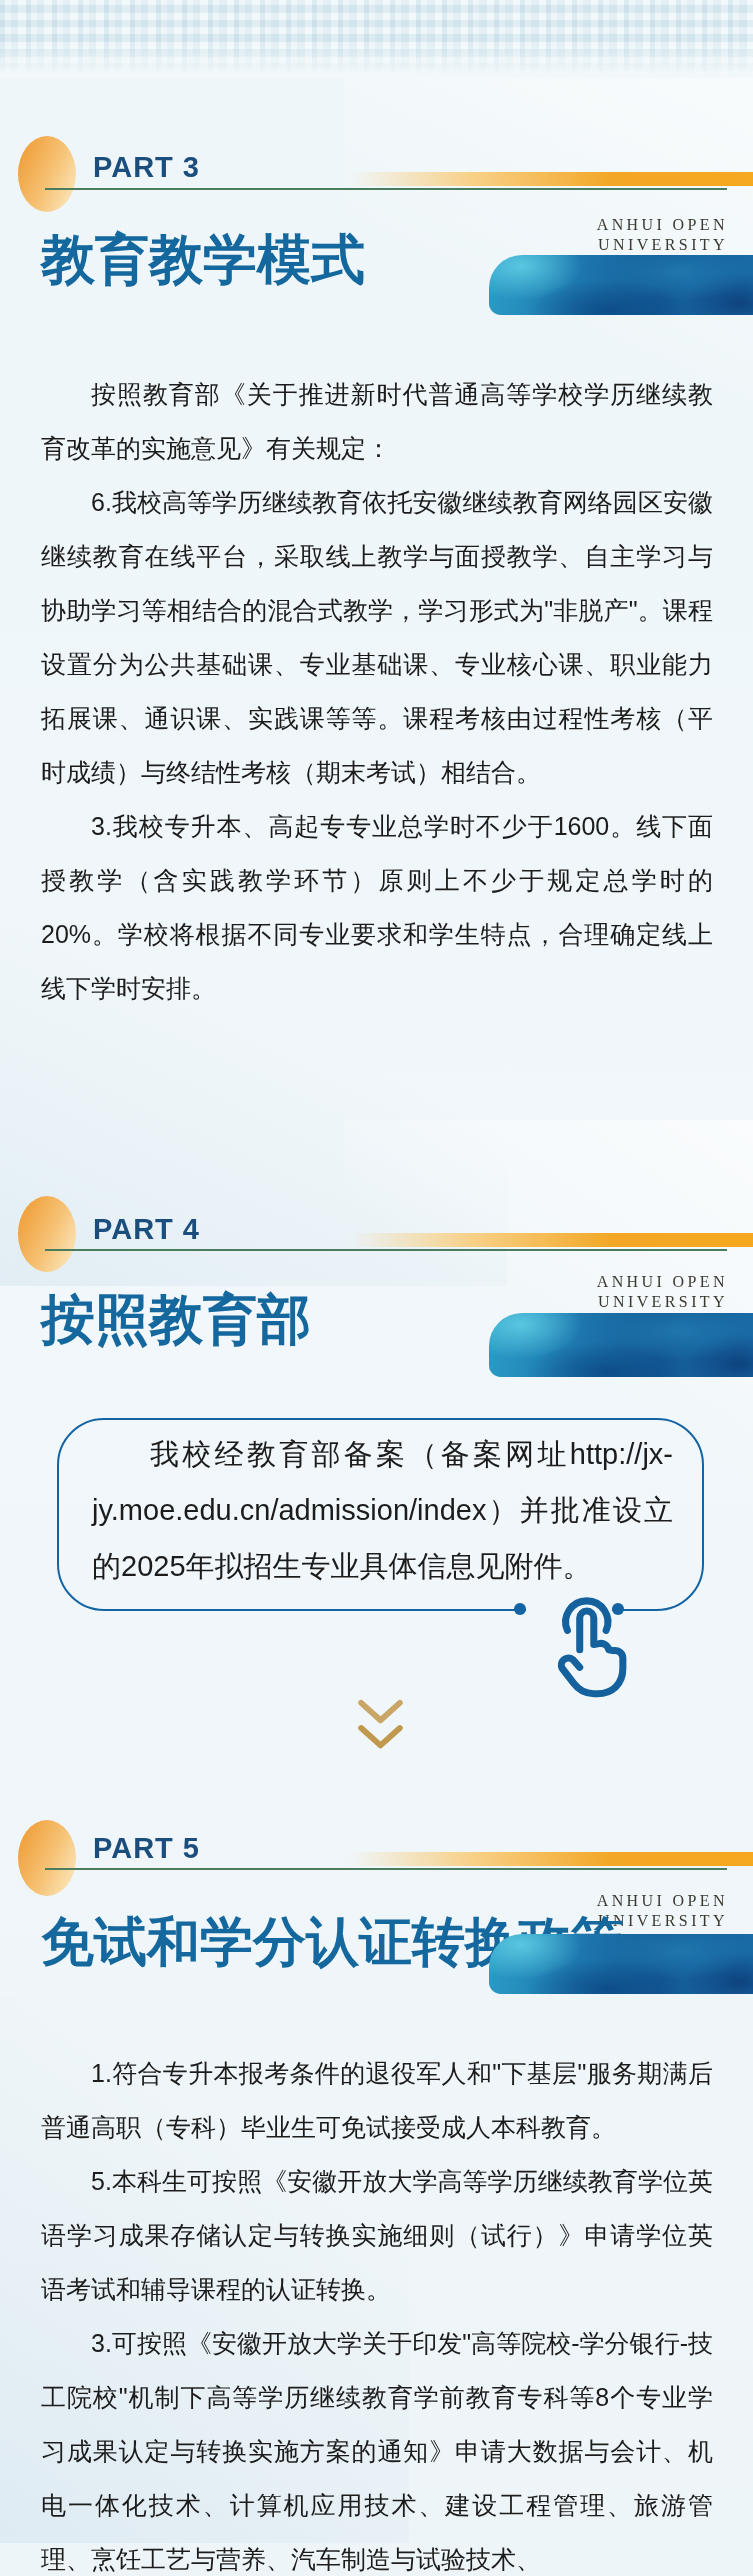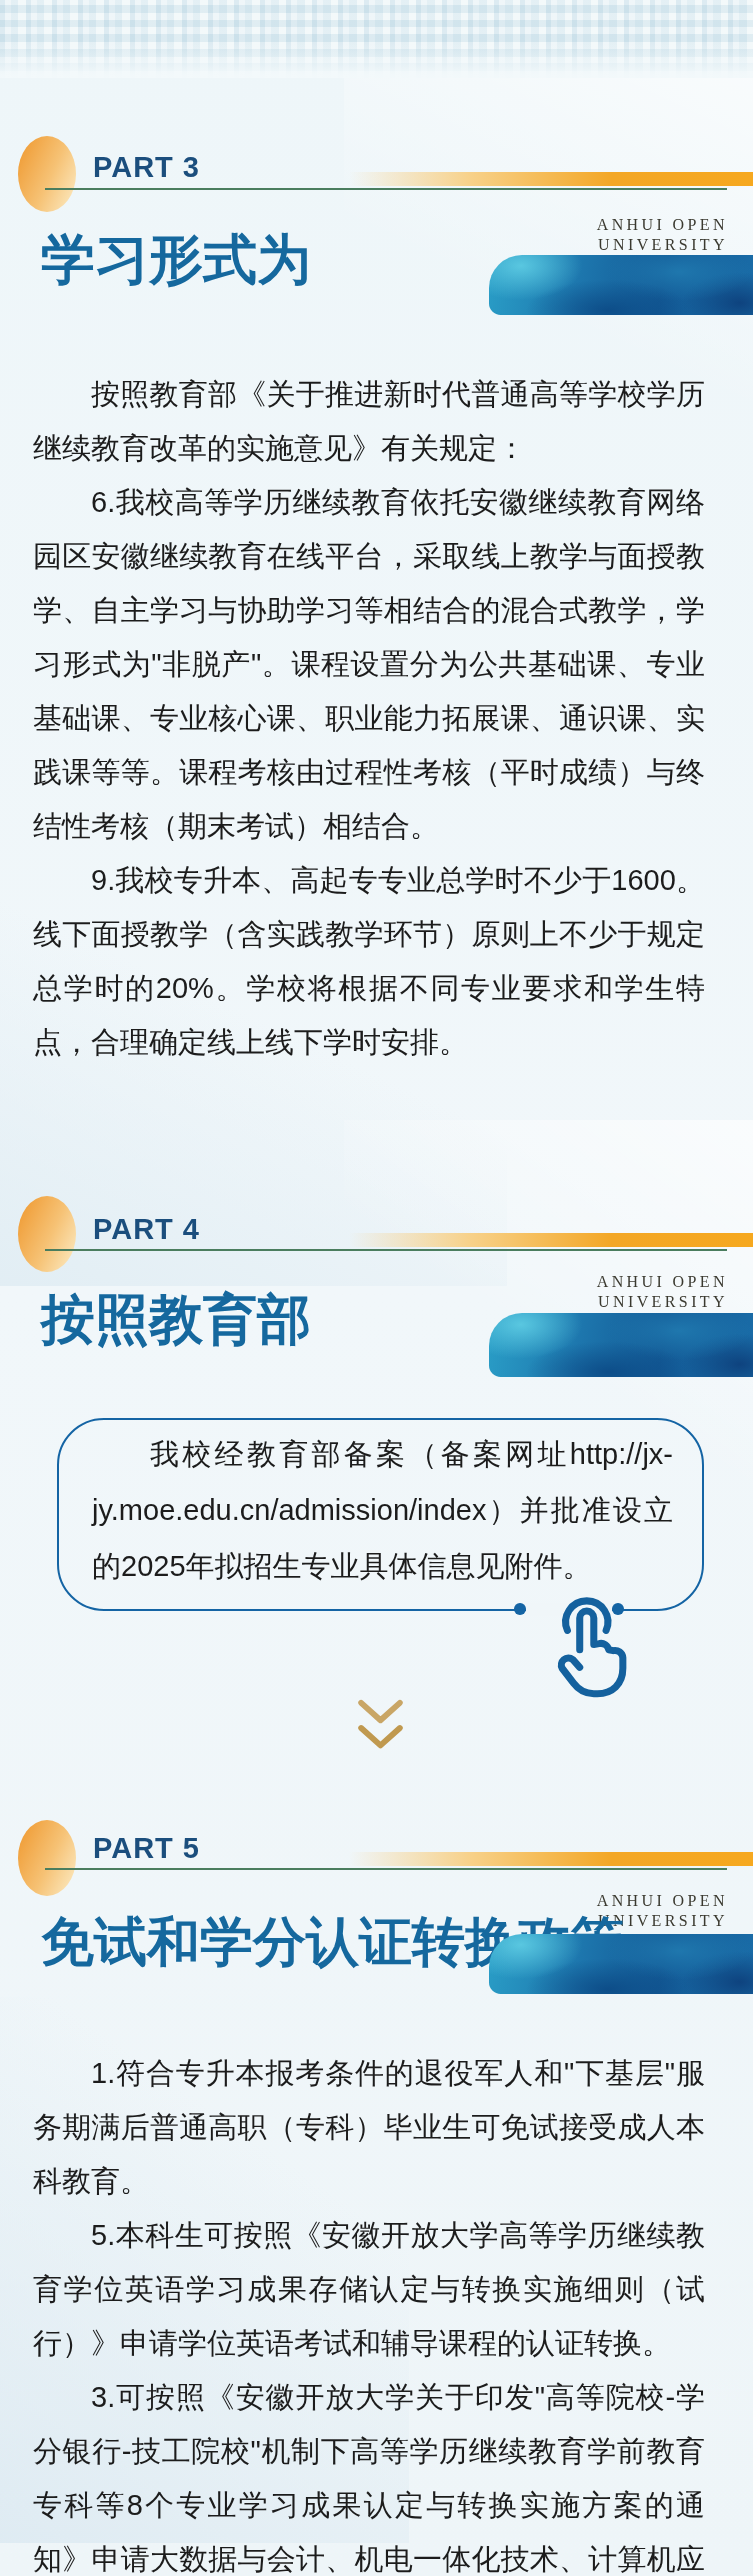--- a/index.html
+++ b/index.html
@@ -66,22 +66,22 @@
     background:
       radial-gradient(88px 49px at 12% 18%,rgba(92,202,226,0.95),rgba(92,202,226,0) 70%),
       radial-gradient(117px 44px at 45% 92%,rgba(10,70,130,0.8),rgba(10,70,130,0) 70%),
       radial-gradient(97px 39px at 72% 28%,rgba(32,122,176,0.9),rgba(32,122,176,0) 75%),
       radial-gradient(83px 44px at 95% 80%,rgba(12,60,120,0.85),rgba(12,60,120,0) 70%),
       linear-gradient(100deg,#2a9ec7 0%,#1d76ad 35%,#135a96 65%,#1a6da8 100%);
   }
 
   
   .body-text{
-    position:absolute;left:33px;width:672px;
-    font-size:29px;line-height:54px;color:#1c1c1c;
+    position:absolute;left:41px;width:672px;
+    font-size:25px;line-height:54px;color:#1c1c1c;
     text-align:justify;
   }
   .body-text p{margin:0;text-indent:2em;}
 
   
   .info-box{
     position:absolute;left:57px;top:1418px;width:647px;height:193px;
     box-sizing:border-box;border:2.9px solid #1464a4;border-radius:47px;
   }
   .box-text{
@@ -114,27 +114,27 @@
   <div class="top-band"></div>
 
   <div class="circle" style="top:136px"></div>
   <div class="gold-bar" style="top:172px"></div>
   <div class="part-label" style="top:151px">PART 3</div>
   <div class="green-line" style="top:188px"></div>
   <div class="brand" style="top:215px">
     <div>ANHUI OPEN</div>
     <div>UNIVERSITY</div>
   </div>
-  <div class="sec-title t-big" style="top:229px">学习形式为</div>
+  <div class="sec-title t-big" style="top:229px">教育教学模式</div>
   <div class="wave" style="top:255px"></div>
 
   <div class="body-text" style="top:367px">
     <p>按照教育部《关于推进新时代普通高等学校学历继续教育改革的实施意见》有关规定：</p>
     <p>6.我校高等学历继续教育依托安徽继续教育网络园区安徽继续教育在线平台，采取线上教学与面授教学、自主学习与协助学习等相结合的混合式教学，学习形式为"非脱产"。课程设置分为公共基础课、专业基础课、专业核心课、职业能力拓展课、通识课、实践课等等。课程考核由过程性考核（平时成绩）与终结性考核（期末考试）相结合。</p>
-    <p>9.我校专升本、高起专专业总学时不少于1600。线下面授教学（含实践教学环节）原则上不少于规定总学时的20%。学校将根据不同专业要求和学生特点，合理确定线上线下学时安排。</p>
+    <p>3.我校专升本、高起专专业总学时不少于1600。线下面授教学（含实践教学环节）原则上不少于规定总学时的20%。学校将根据不同专业要求和学生特点，合理确定线上线下学时安排。</p>
   </div>
 
   <div class="circle" style="top:1196px"></div>
   <div class="gold-bar" style="top:1233px"></div>
   <div class="part-label" style="top:1213px">PART 4</div>
   <div class="green-line" style="top:1249px"></div>
   <div class="brand" style="top:1272px">
     <div>ANHUI OPEN</div>
     <div>UNIVERSITY</div>
   </div>

